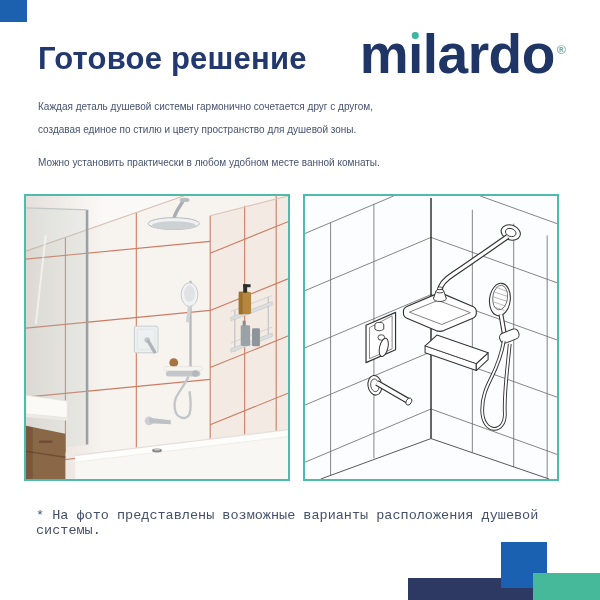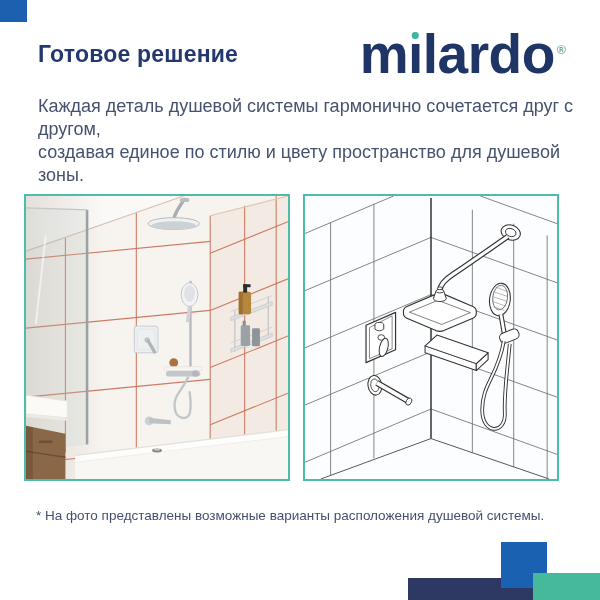--- a/index.html
+++ b/index.html
@@ -2,64 +2,65 @@
 <html><head>
 <meta charset="utf-8">
 <style>
   html,body { margin:0; padding:0; background:#ffffff; }
   .page {
     position:relative; width:600px; height:600px; overflow:hidden; background:#ffffff;
     font-family:"Liberation Sans","DejaVu Sans",sans-serif;
   }
   .title {
     position:absolute; left:38px; top:41px; margin:0;
-    font-size:23px; font-weight:bold; color:#22386e; letter-spacing:0.2px; line-height:1.15;
+    font-size:31px; font-weight:bold; color:#22386e; letter-spacing:0.2px; line-height:1.15;
   }
   .logo { position:absolute; top:27px; right:34px; color:#1e3566; white-space:nowrap; }
   .lg { font-size:55px; font-weight:bold; letter-spacing:-0.5px; line-height:1; }
   .logo-i { position:relative; display:inline-block; }
   .logo-dot {
     position:absolute; left:50%; top:5px; transform:translateX(-50%);
     width:6.5px; height:6.5px; border-radius:50%; background:#3cb6a1;
   }
   .reg { position:relative; top:-19px; margin-left:2px; font-size:12.5px; font-weight:bold; color:#74aba6; }
   .para {
     position:absolute; left:38px; width:548px; margin:0;
-    font-size:18px; line-height:23px; color:#46526f; white-space:pre-line;
+    font-size:10px; line-height:23px; color:#46526f; white-space:pre-line;
   }
   .p1 { top:95px; }
   .p2 { top:151px; }
   .frame {
     position:absolute; top:194px; margin:0; box-sizing:border-box;
     border:2px solid #4fbcab; background:#ffffff;
   }
   .photo { left:24px; width:266px; height:287px; }
   .diagram { left:303px; width:256px; height:287px; }
   .frame svg { display:block; width:100%; height:100%; }
-  .footnote { position:absolute; left:36px; top:508px; margin:0; font-size:13.5px; color:#44506c; }
+  .footnote { position:absolute; left:36px; top:508px; margin:0; font-size:13.5px; color:#44506c;font-family:Liberation Mono, monospace; }
   .sq-topleft { position:absolute; left:0; top:0; width:27px; height:22px; background:#1b61af; }
   .bar-navy  { position:absolute; left:408px; top:578px; width:125px; height:22px; background:#2d3963; z-index:1; }
   .sq-blue   { position:absolute; left:501px; top:542px; width:46px; height:46px; background:#1a62b1; z-index:2; }
   .rect-teal { position:absolute; left:533px; top:573px; width:67px; height:27px; background:#45b999; z-index:3; }
 </style>
 </head>
 <body>
 
 <div class="page">
 
   <div class="sq-topleft"></div>
 
   <h1 class="title">Готовое решение</h1>
 
   <div class="logo">
     <span class="lg"><span>m</span><span class="logo-i"><span>ı</span><span class="logo-dot"></span></span><span>lardo</span></span><span class="reg">®</span>
   </div>
 
   <p class="para p1">Каждая деталь душевой системы гармонично сочетается друг с другом,
 создавая единое по стилю и цвету пространство для душевой зоны.</p>
+  <p class="para p2">Можно установить практически в любом удобном месте ванной комнаты.</p>
 
   <figure class="frame photo">
     <svg viewBox="0 0 266 287" preserveAspectRatio="none">
       <defs>
         <linearGradient id="pgL" x1="0" y1="0" x2="1" y2="0">
           <stop offset="0" stop-color="rgba(120,92,74,0.16)"></stop>
           <stop offset="1" stop-color="rgba(120,92,74,0)"></stop>
         </linearGradient>
       </defs>
       <rect width="266" height="287" fill="#f7f3ef"></rect>

